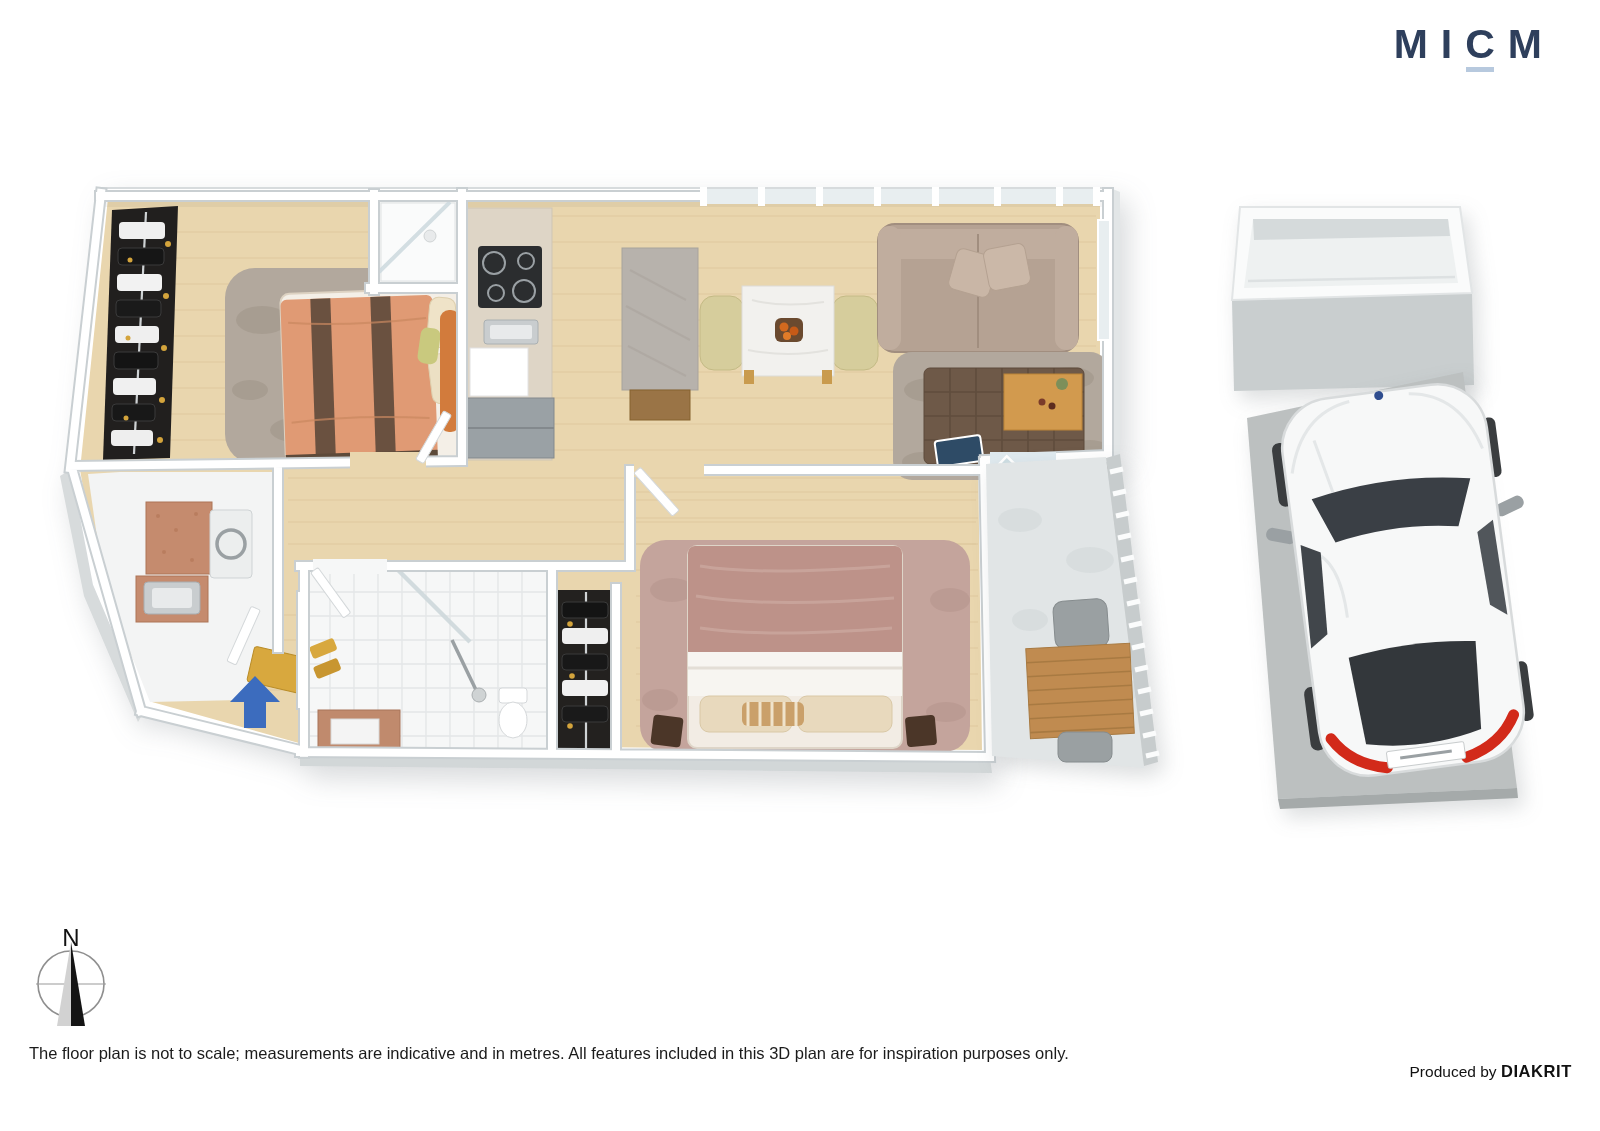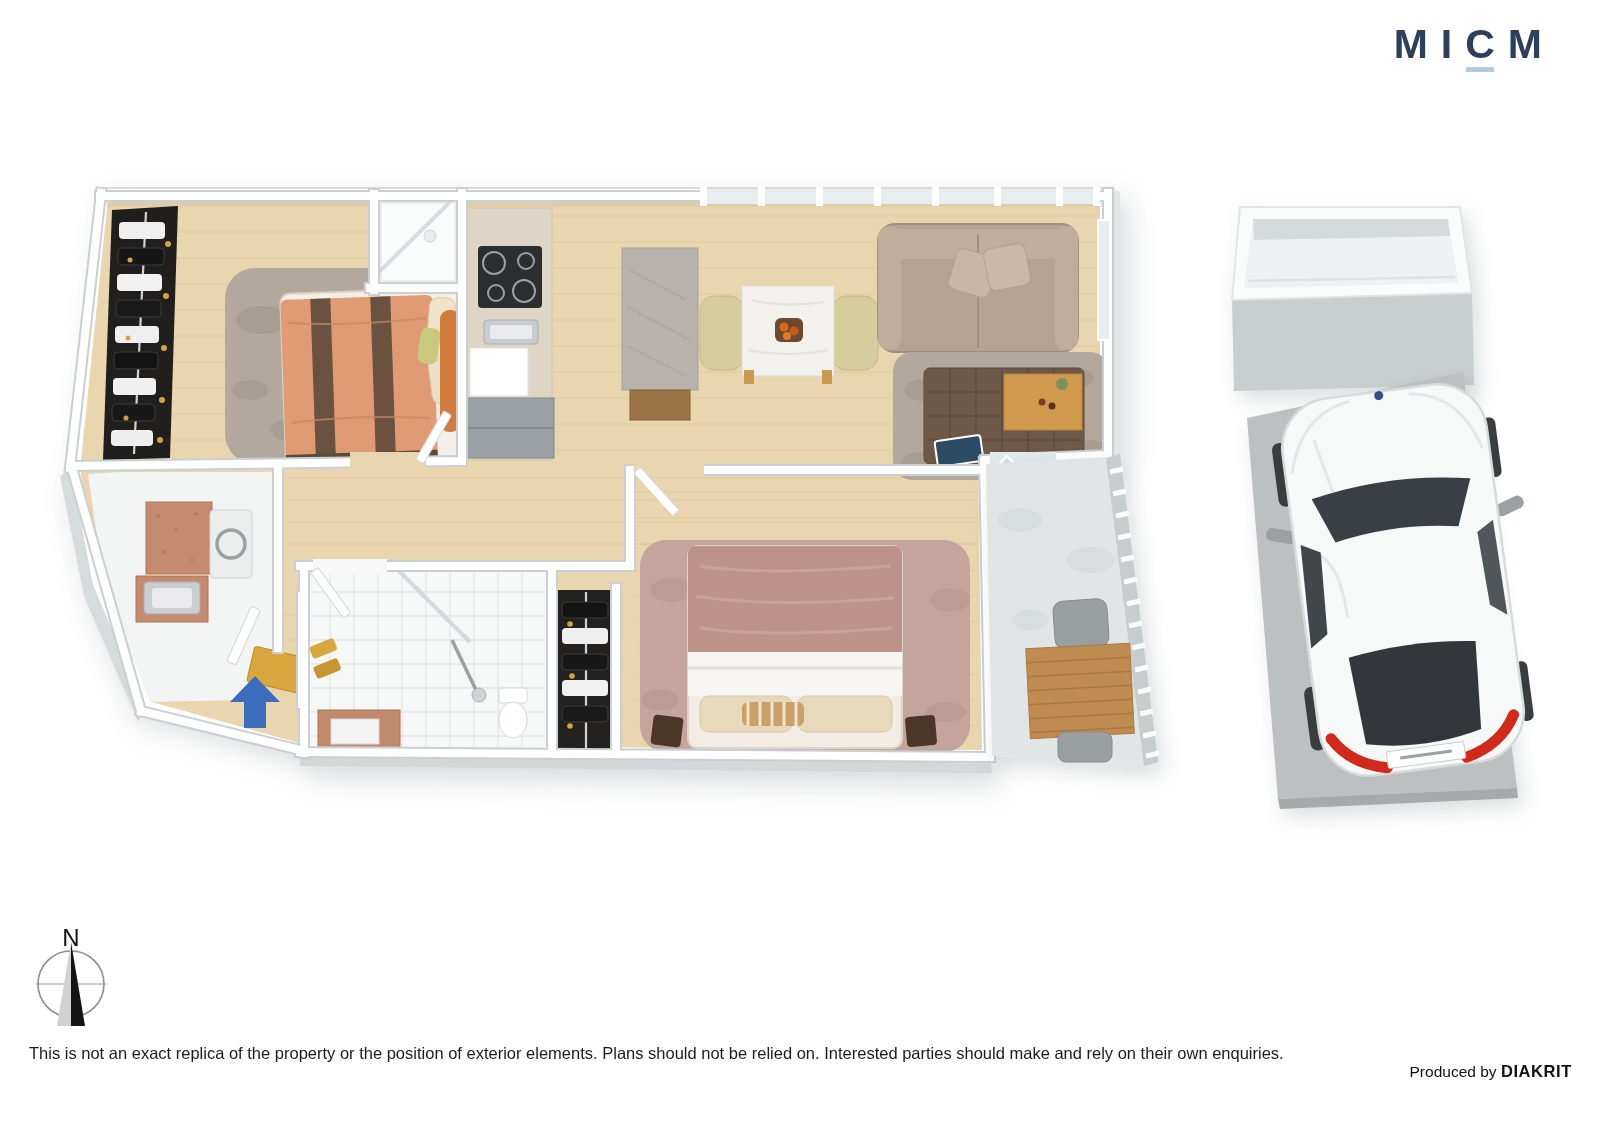--- a/index.html
+++ b/index.html
@@ -376,20 +376,20 @@
 </svg>
 
   <div class="logo">
     <span>M</span>
       <span>I</span>
       <span class="u">C</span>
       <span>M</span>
   </div>
 
   <div class="disclaimer">
-    <div>This is not an exact replica of the property or the position of exterior elements. Plans should not be relied on. Interested parties should make and rely on their own enquiries.</div>
+    <div>The floor plan is not to scale; measurements are indicative and in metres. All features included in this 3D plan are for inspiration purposes only.</div>
   </div>
 
   <div class="credit">
     <span>Produced by </span><b>DIAKRIT</b>
   </div>
 
 </div>
 
 </body></html>

